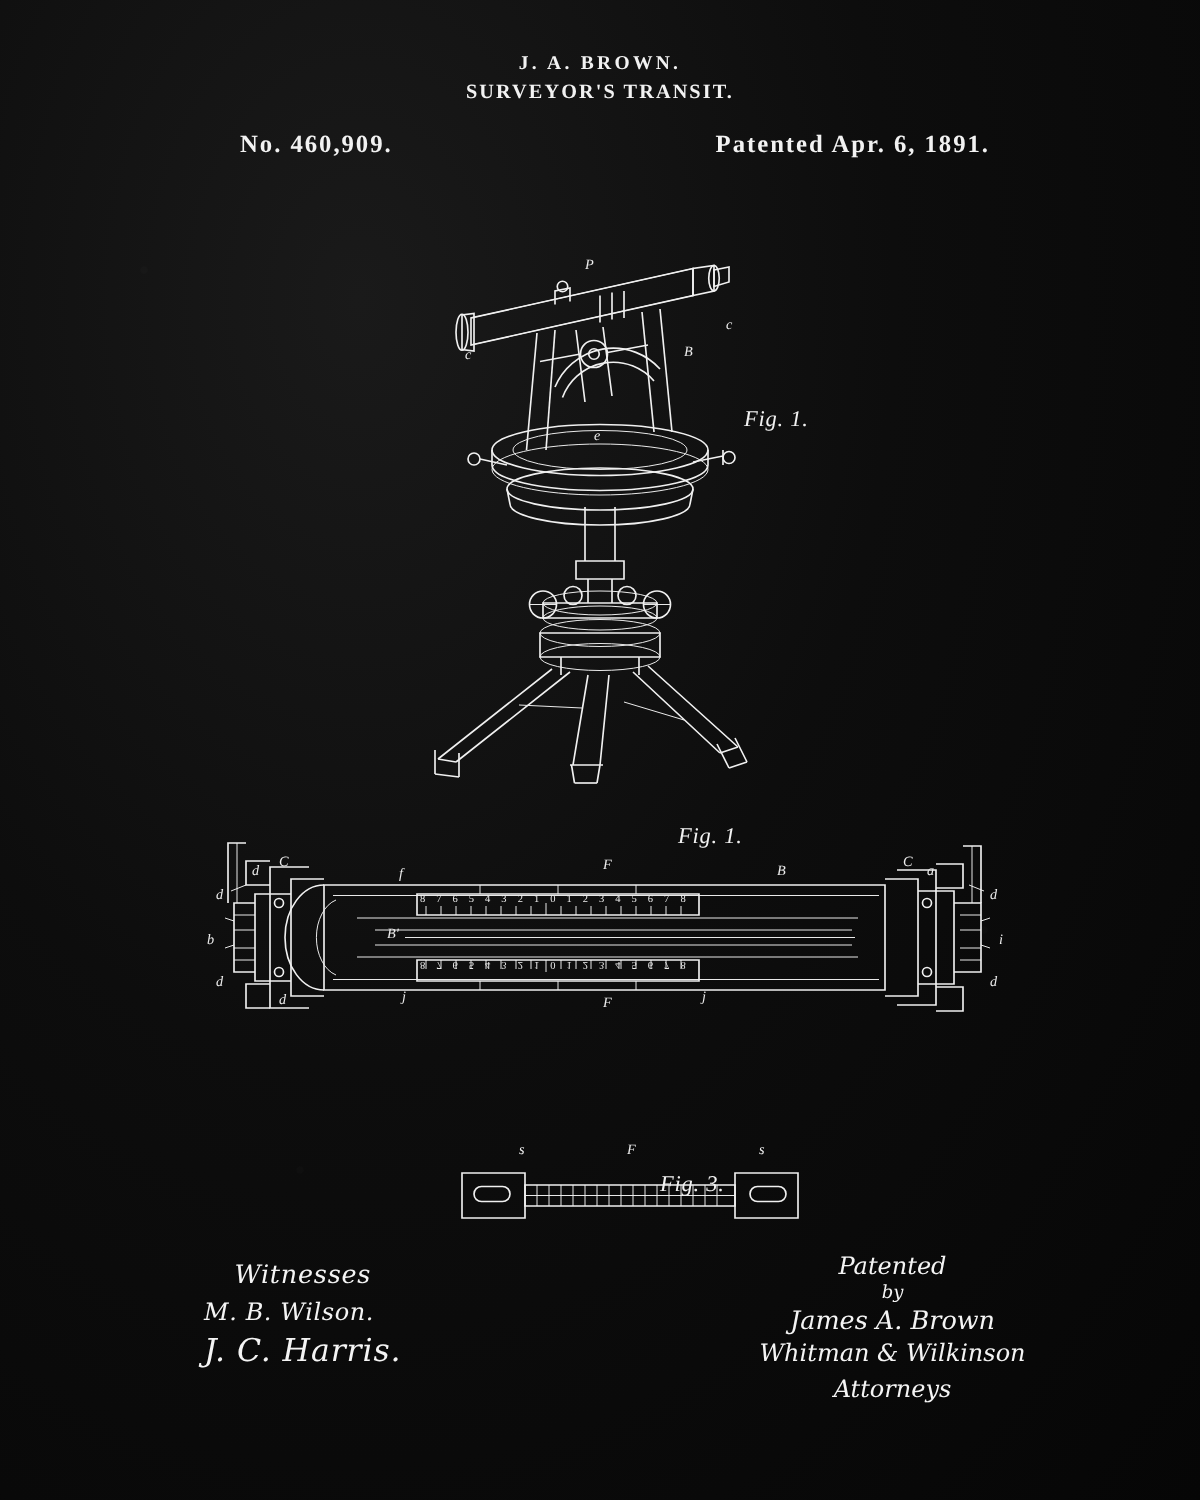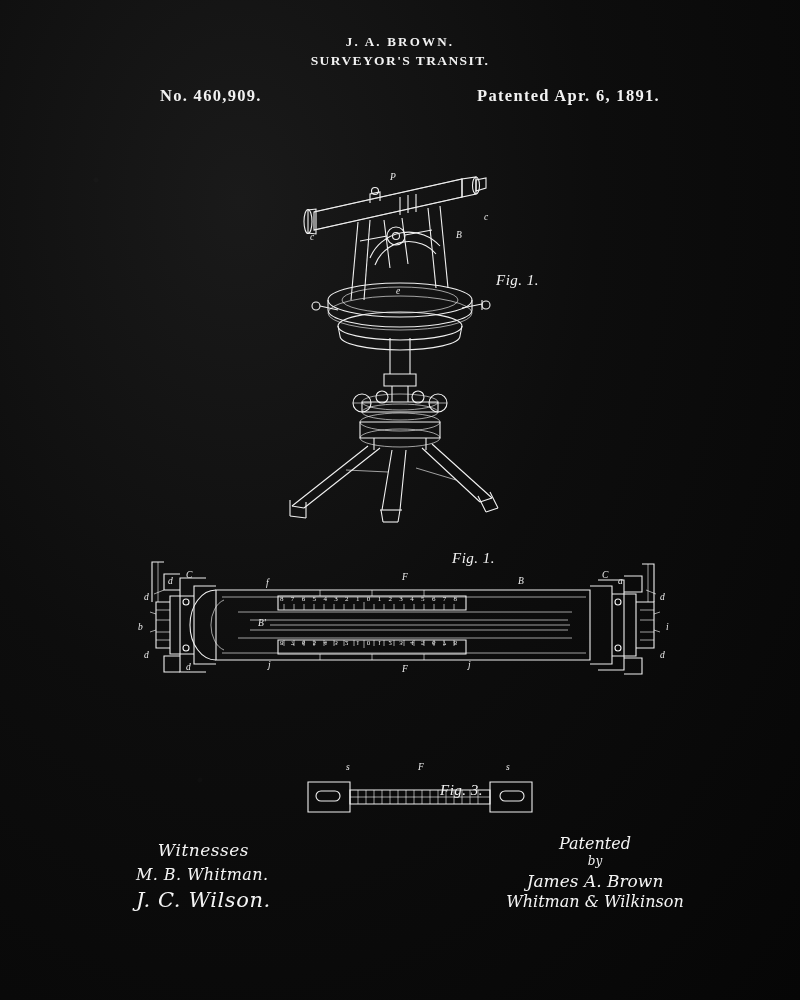--- a/index.html
+++ b/index.html
@@ -354,24 +354,25 @@
       </g>
     </svg>
     <span class="ref" style="left:46px;  top:2px;">s</span>
     <span class="ref" style="left:118px; top:2px;">F</span>
     <span class="ref" style="left:206px; top:2px;">s</span>
   </div>
   <div class="fig-label" id="fig3-label">Fig. 3.</div>
 
   <div class="sign-block" id="witness-block">
     <div class="script witness-title">Witnesses</div>
-    <div class="script witness-name-1">M. B. Whitman.</div>
-    <div class="script witness-name-2">J. C. Wilson.</div>
+    <div class="script witness-name-1">M. B. Wilson.</div>
+    <div class="script witness-name-2">J. C. Harris.</div>
   </div>
 
   <div class="sign-block" id="inventor-block">
     <div class="script inventor-title">Patented</div>
     <div class="script by-word">by</div>
     <div class="script inventor-sig">James A. Brown</div>
     <div class="script attorney-sig">Whitman &amp; Wilkinson</div>
+    <div class="script attorney-title">Attorneys</div>
   </div>
 
 </div>
 
 </body></html>

